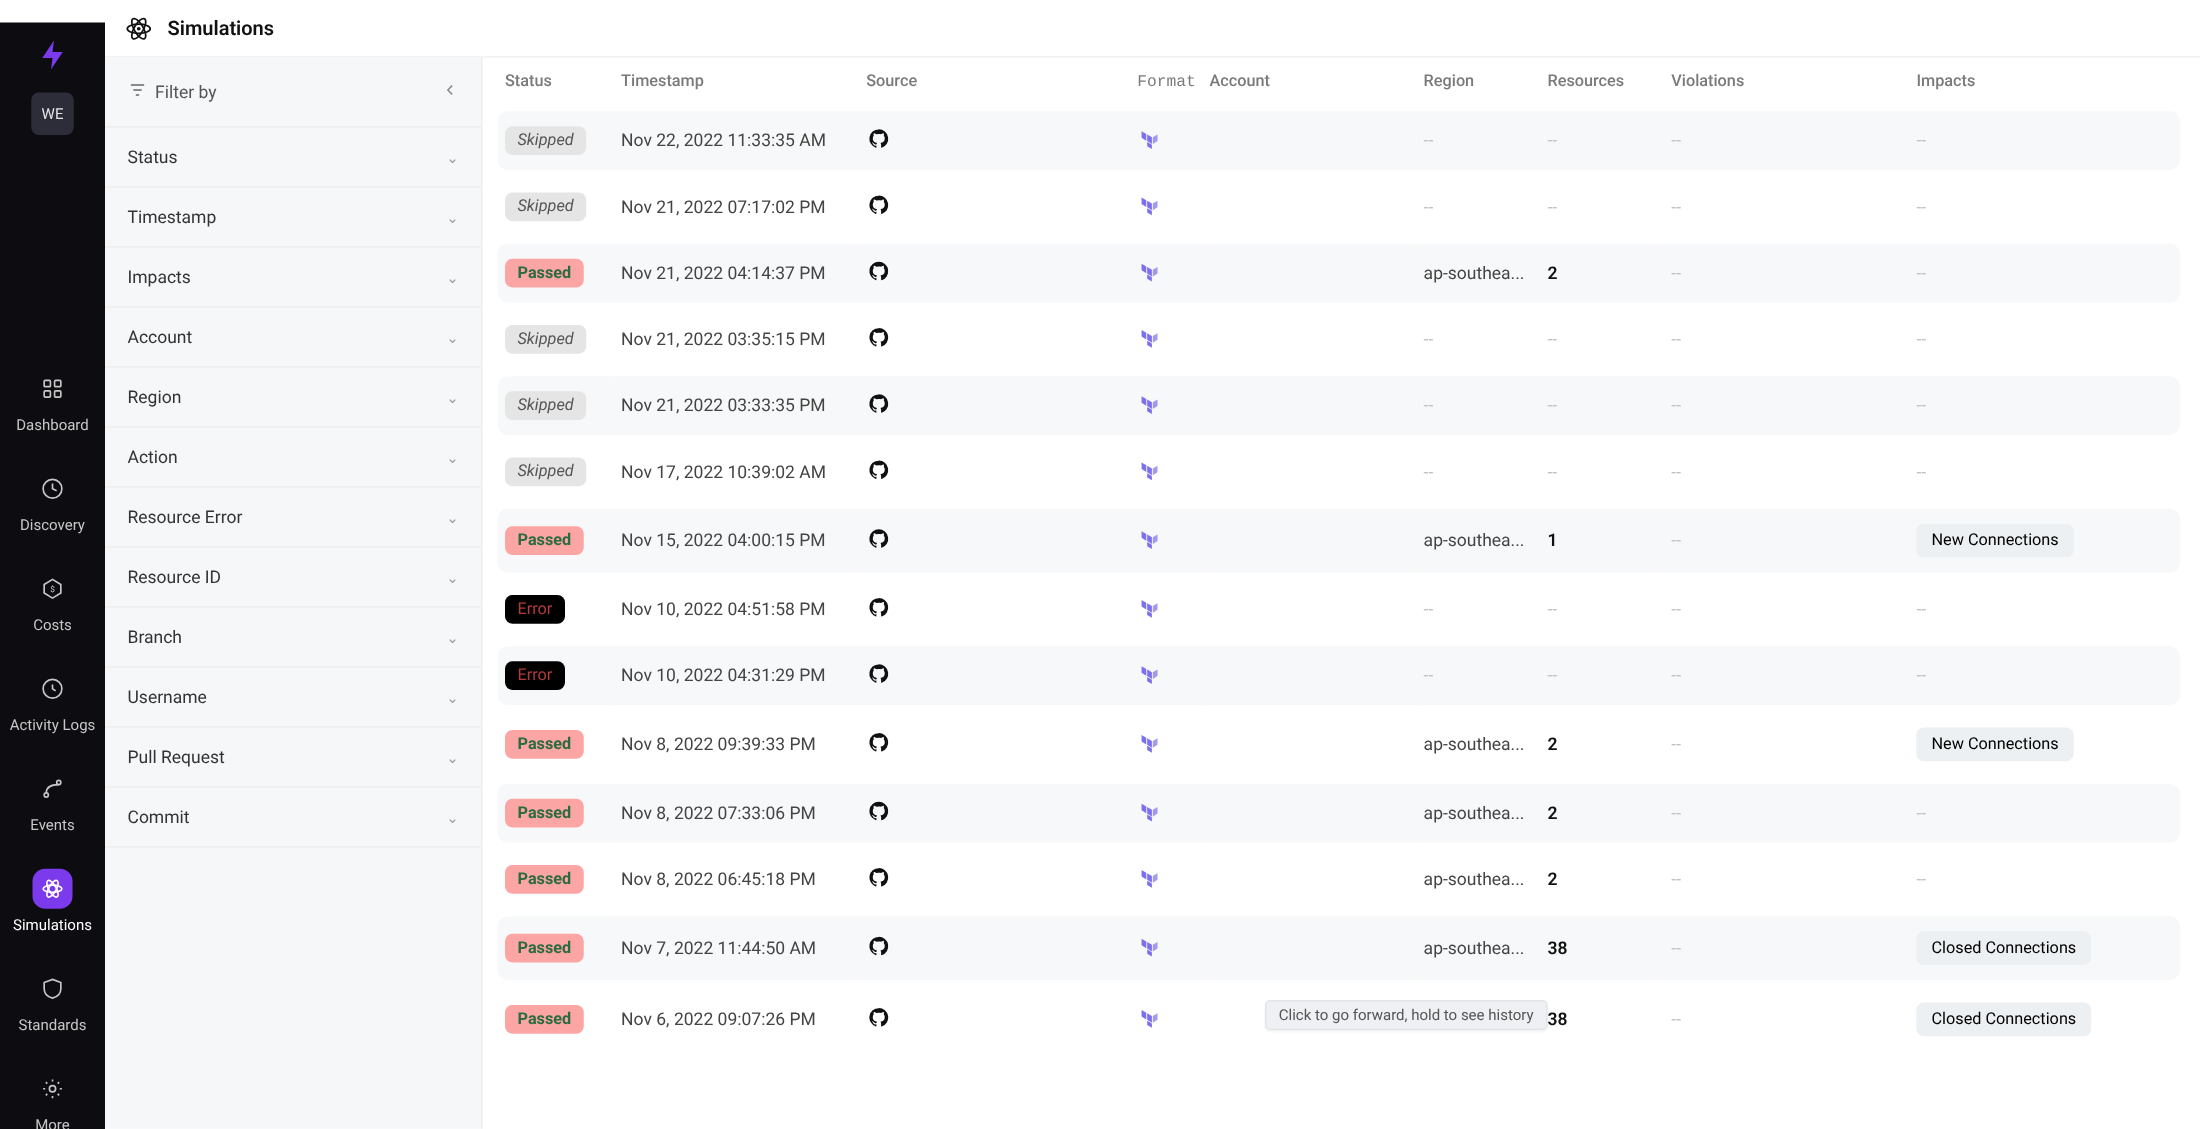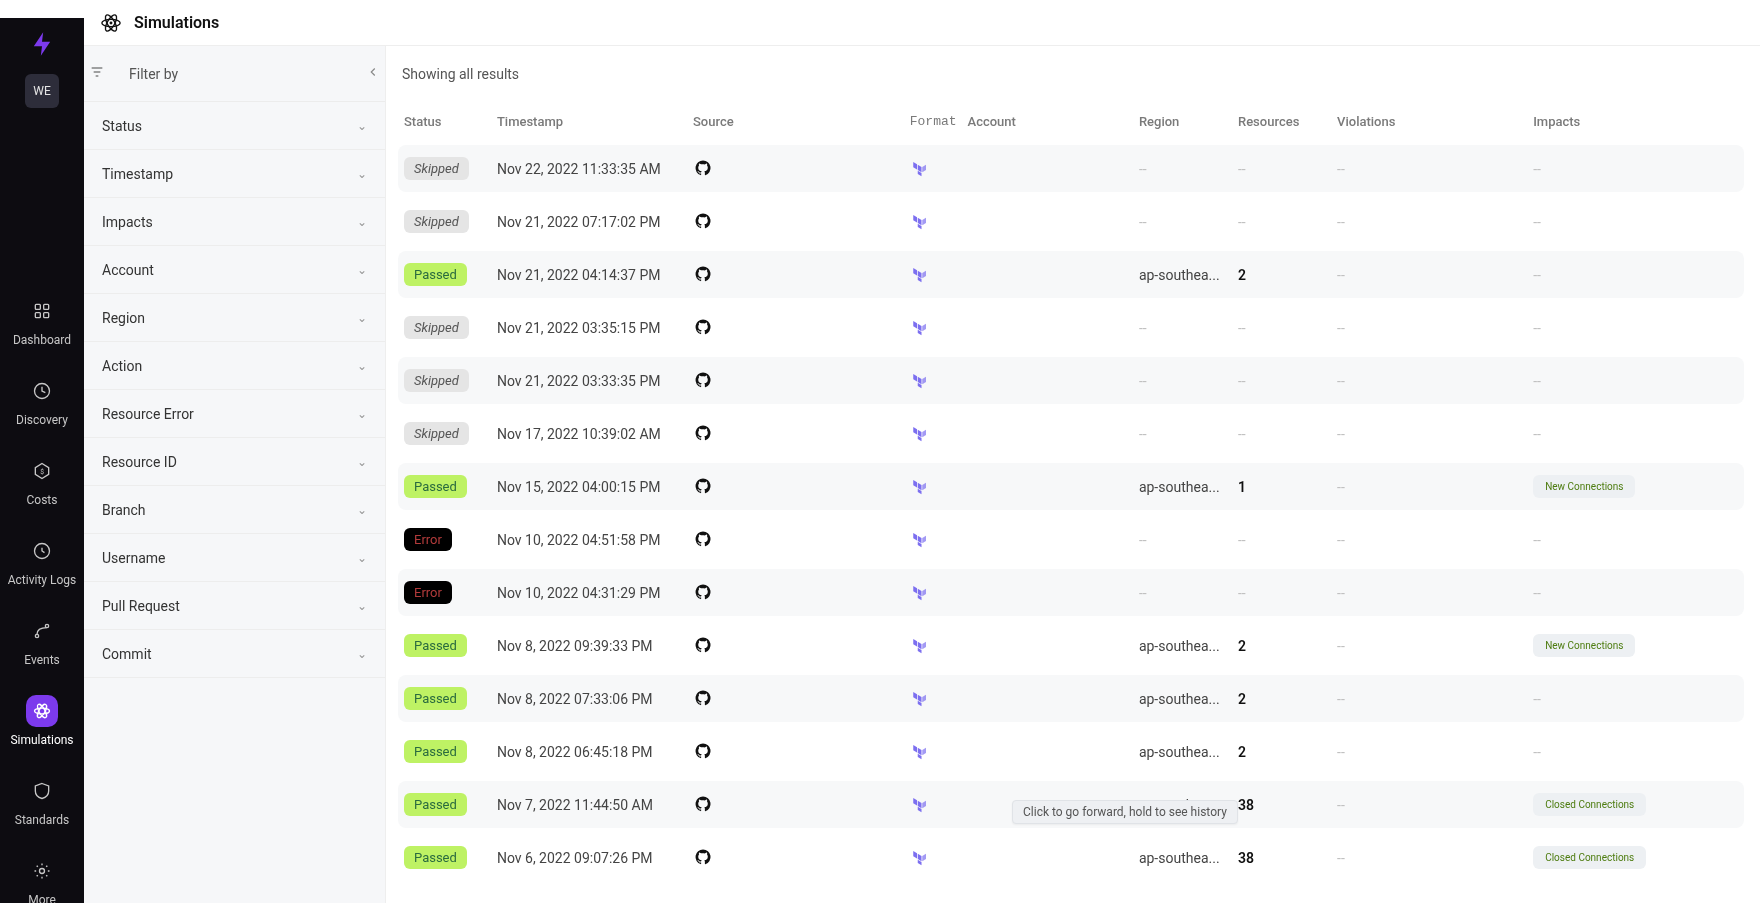--- a/index.html
+++ b/index.html
@@ -13,38 +13,38 @@
   .nav-item .icon-wrap{width:32px;height:32px;border-radius:10px;display:flex;align-items:center;justify-content:center;}
   .nav-item.active .icon-wrap{background:#7c3aed;color:#fff;}
   .nav-item.active{color:#fff;}
   .nav-item svg{stroke:currentColor;fill:none;stroke-width:1.6;}
   
   .header{position:absolute;left:84px;top:0;right:0;height:46px;border-bottom:1px solid #eee;display:flex;align-items:center;padding-left:16px;gap:12px;}
   .header h1{font-size:16px;font-weight:600;color:#111;}
   .header-icon{width:22px;height:22px;color:#111;}
   
   .filters{position:absolute;left:84px;top:46px;width:302px;bottom:0;border-right:1px solid #eee;background:#f6f7f9;}
-  .filters-head{height:56px;display:flex;align-items:center;padding:0 5px;font-size:14px;color:#555;gap:24px;border-bottom:1px solid #ececec;}
+  .filters-head{height:56px;display:flex;align-items:center;padding:0 18px;font-size:14px;color:#555;gap:6px;border-bottom:1px solid #ececec;}
   .filters-head .collapse{margin-left:auto;color:#777;}
   .filter-row{height:48px;display:flex;align-items:center;padding:0 18px;font-size:14px;color:#333;border-bottom:1px solid #ededed;justify-content:space-between;}
   .filter-row .chev{color:#999;font-size:12px;}
   
   .main{position:absolute;left:386px;right:0;top:46px;bottom:0;padding:0 16px 0 12px;}
   .showing{height:56px;display:flex;align-items:center;font-size:14px;color:#555;padding-left:4px;}
   table{width:100%;border-collapse:separate;border-spacing:0 6px;table-layout:fixed;}
   th{font-size:13px;font-weight:500;color:#7a7a7a;text-align:left;padding:6px 6px 10px 6px;}
   tbody tr td{padding:12px 6px;font-size:14px;color:#444;vertical-align:middle;white-space:nowrap;overflow:hidden;text-overflow:ellipsis;}
   tbody tr:nth-child(odd) td{background:#f7f8f9;}
   tbody tr td:first-child{border-top-left-radius:8px;border-bottom-left-radius:8px;}
   tbody tr td:last-child{border-top-right-radius:8px;border-bottom-right-radius:8px;}
   .badge{display:inline-block;padding:4px 10px;border-radius:6px;font-size:13px;}
   .badge.Skipped{background:#e5e5e5;color:#555;font-style:italic;}
-  .badge.Passed{background:#bef264;color:#2a6b3f;}
+  .badge.Passed{background:#fca5a5;color:#2a6b3f;font-weight:bold;}
   .badge.Error{background:#000000;color:#b23b3b;}
-  .impact-pill{display:inline-block;padding:6px 12px;border-radius:6px;background:#edf0f3;color:#4d7c0f;font-size:10px;}
+  .impact-pill{display:inline-block;padding:6px 12px;border-radius:6px;background:#edf0f3;color:#000000;font-size:13px;}
   .muted{color:#c0c0c0;}
   .bold{color:#111;font-weight:600;}
   .tf-icon,.gh-icon{display:inline-flex;width:20px;height:20px;align-items:center;justify-content:center;}
   
   .tooltip{position:absolute;left:1012px;top:800px;background:#eef0f3;border:1px solid #e0e3e7;color:#555;font-size:12px;padding:4px 10px;border-radius:4px;box-shadow:0 1px 2px rgba(0,0,0,0.05);white-space:nowrap;}
 </style>
 </head>
 <body>
 
 <div class="rail">
@@ -209,21 +209,20 @@
         <span class="chev">⌄</span>
       </div>
       <div class="filter-row">
         <span>Commit</span>
         <span class="chev">⌄</span>
       </div>
     </div>
 </div>
 
 <div class="main">
-  <div class="showing">Showing all results</div>
   <table>
     <thead>
         <tr id="head-row">
           <th style="width: 90px;">Status</th>
           <th style="width: 190px;">Timestamp</th>
           <th style="width: 210px;">Source</th>
           <th style="width: 56px; font-family: Liberation Mono, monospace;">Format</th>
           <th style="width: 166px;">Account</th>
           <th style="width: 96px;">Region</th>
           <th style="width: 96px;">Resources</th>

